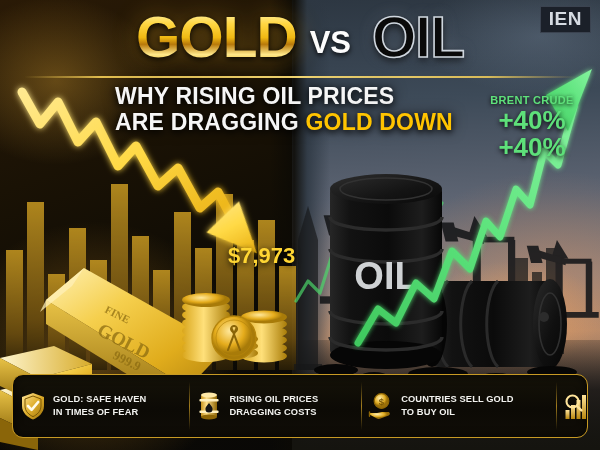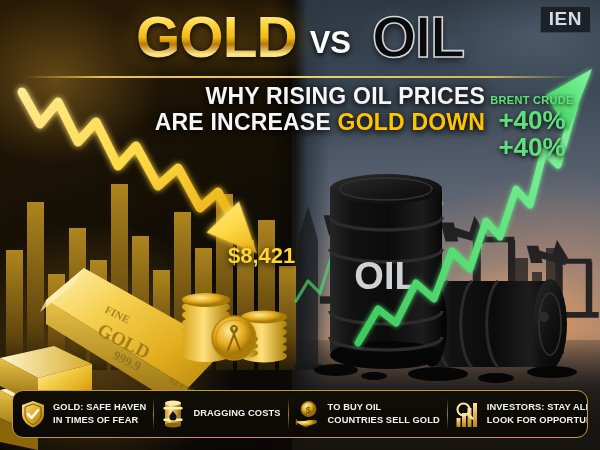--- a/index.html
+++ b/index.html
@@ -89,21 +89,21 @@
     -webkit-text-stroke:1.6px #cfd6de;
     text-shadow:0 3px 8px rgba(0,0,0,.8), 0 0 16px rgba(190,205,225,.25);
   }
   .divider{
     position:absolute;left:24px;top:76px;width:552px;height:2px;
     background:linear-gradient(90deg,rgba(200,150,30,0) 0%,rgba(255,215,90,.85) 14%,rgba(255,225,120,.95) 50%,rgba(255,215,90,.8) 84%,rgba(200,150,30,0) 100%);
   }
 
   
   .subtitle{
-    position:absolute;left:115px;top:83px;width:370px;text-align:right;
+    position:absolute;left:115px;top:83px;width:370px;text-align:left;
     line-height:1.13;
   }
   .sub-line{
     font-size:23px;font-weight:bold;color:#f6f6f6;letter-spacing:.2px;
     text-shadow:0 2px 6px rgba(0,0,0,.95),0 0 14px rgba(0,0,0,.8);
     display:block;white-space:nowrap;
   }
   .sub-hl{color:#FFC400;}
 
   
@@ -136,26 +136,27 @@
     display:block;font-size:11px;font-weight:bold;color:#5ee07a;letter-spacing:.3px;
     text-shadow:0 1px 4px rgba(0,0,0,.95);
   }
   .brent-pct{
     display:block;font-size:26px;font-weight:bold;color:#5ee07a;
     text-shadow:0 2px 5px rgba(0,0,0,.95);margin-top:1px;
   }
 
   
   .footer{
-    position:absolute;left:12px;bottom:12px;width:576px;height:48px;
+    position:absolute;left:12px;bottom:12px;width:576px;height:64px;
     display:flex;
     background:linear-gradient(180deg,#151208 0%,#0c0a05 55%,#100d07 100%);
     border:1.4px solid #c79a24;border-radius:11px;
     box-shadow:0 0 10px rgba(0,0,0,.7) inset;
     overflow:hidden;
+    gap:36px;
   }
   .fitem{
     flex:1;display:flex;align-items:center;gap:7px;
     padding:0 7px;position:relative;
   }
   .fitem + .fitem::before{
     content:"";position:absolute;left:0;top:7px;bottom:7px;width:1px;
     background:linear-gradient(180deg,rgba(199,154,36,0),rgba(199,154,36,.8),rgba(199,154,36,0));
   }
   .ficon{width:26px;height:30px;flex:0 0 26px;display:block;}
@@ -432,26 +433,26 @@
 
   <div class="title-row">
     <span class="t-gold">GOLD</span>
     <span class="t-vs">VS</span>
     <span class="t-oil">OIL</span>
   </div>
   <div class="divider"></div>
 
   <div class="subtitle">
     <span class="sub-line">WHY RISING OIL PRICES</span>
-    <span class="sub-line"><span>ARE INCREASE </span><span class="sub-hl">GOLD DOWN</span></span>
+    <span class="sub-line"><span>ARE DRAGGING </span><span class="sub-hl">GOLD DOWN</span></span>
   </div>
 
   <div class="logo">IEN</div>
 
-  <div class="price-low">$8,421</div>
+  <div class="price-low">$7,973</div>
 
   <div class="brent">
     <span class="brent-label">BRENT CRUDE</span>
     <span class="brent-pct">+40%</span>
     <span class="brent-pct">+40%</span>
   </div>
 
   <div class="footer">
 
     <div class="fitem">
@@ -483,41 +484,42 @@
         </linearGradient>
           </defs>
         <rect x="5" y="4" width="16" height="22" rx="1.5" fill="url(#fg2)"></rect>
         <ellipse cx="13" cy="4" rx="8" ry="2.4" fill="#ffeaa8"></ellipse>
         <ellipse cx="13" cy="26" rx="8" ry="2.4" fill="#8e6606"></ellipse>
         <rect x="3.4" y="8" width="19.2" height="2.4" rx="1" fill="#fff0be"></rect>
         <rect x="3.4" y="19.6" width="19.2" height="2.4" rx="1" fill="#fff0be"></rect>
         <path d="M13,12 C15.4,15 16.6,16.4 16.6,18 a3.6,3.6 0 0,1 -7.2,0 C9.4,16.4 10.6,15 13,12 Z" fill="#141414"></path>
       </svg>
       <div class="ftext">
+        <span>RISING OIL PRICES</span>
         <span>DRAGGING COSTS</span>
       </div>
     </div>
 
     <div class="fitem">
       <svg class="ficon" viewBox="0 0 26 30">
         <defs>
             <radialGradient id="fg3" cx="38%" cy="32%">
           <stop offset="0%" stop-color="#ffeeb0"></stop>
               <stop offset="70%" stop-color="#e0ad24"></stop>
               <stop offset="100%" stop-color="#9a6f08"></stop>
         </radialGradient>
           </defs>
         <circle cx="13.5" cy="10" r="7.4" fill="url(#fg3)" stroke="#8e6606" stroke-width="1.1"></circle>
         <text x="13.5" y="14" text-anchor="middle" font-family="Liberation Sans, sans-serif" font-size="9.5" font-weight="bold" fill="#7a5705">$</text>
         <path d="M1.5,22 L9,22 C11,22 12.5,21 14,21 L20,21 C22,21 22.6,23.6 20.6,24.4 L12.5,27.6 C11,28.2 9.6,28 8.4,27.2 L1.5,23.4 Z" fill="url(#fg3)"></path>
         <path d="M1.5,21 L1.5,25.2" stroke="#8e6606" stroke-width="1.4" stroke-linecap="round"></path>
       </svg>
       <div class="ftext">
+        <span>COUNTRIES SELL GOLD</span>
         <span>TO BUY OIL</span>
-        <span>COUNTRIES SELL GOLD</span>
       </div>
     </div>
 
     <div class="fitem">
       <svg class="ficon" viewBox="0 0 26 30">
         <defs>
             <linearGradient id="fg4" x1="0" y1="0" x2="0" y2="1">
           <stop offset="0%" stop-color="#ffe49a"></stop>
               <stop offset="100%" stop-color="#b9870f"></stop>
         </linearGradient>

